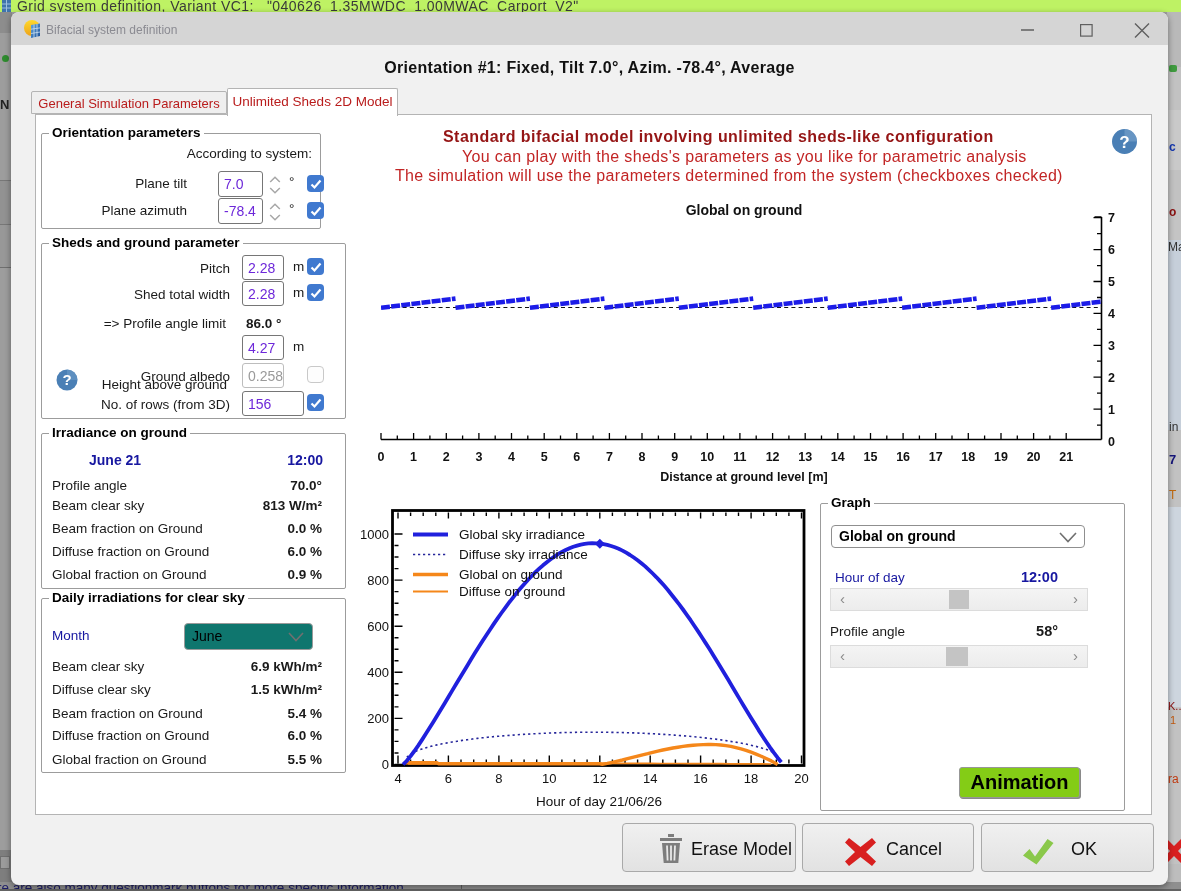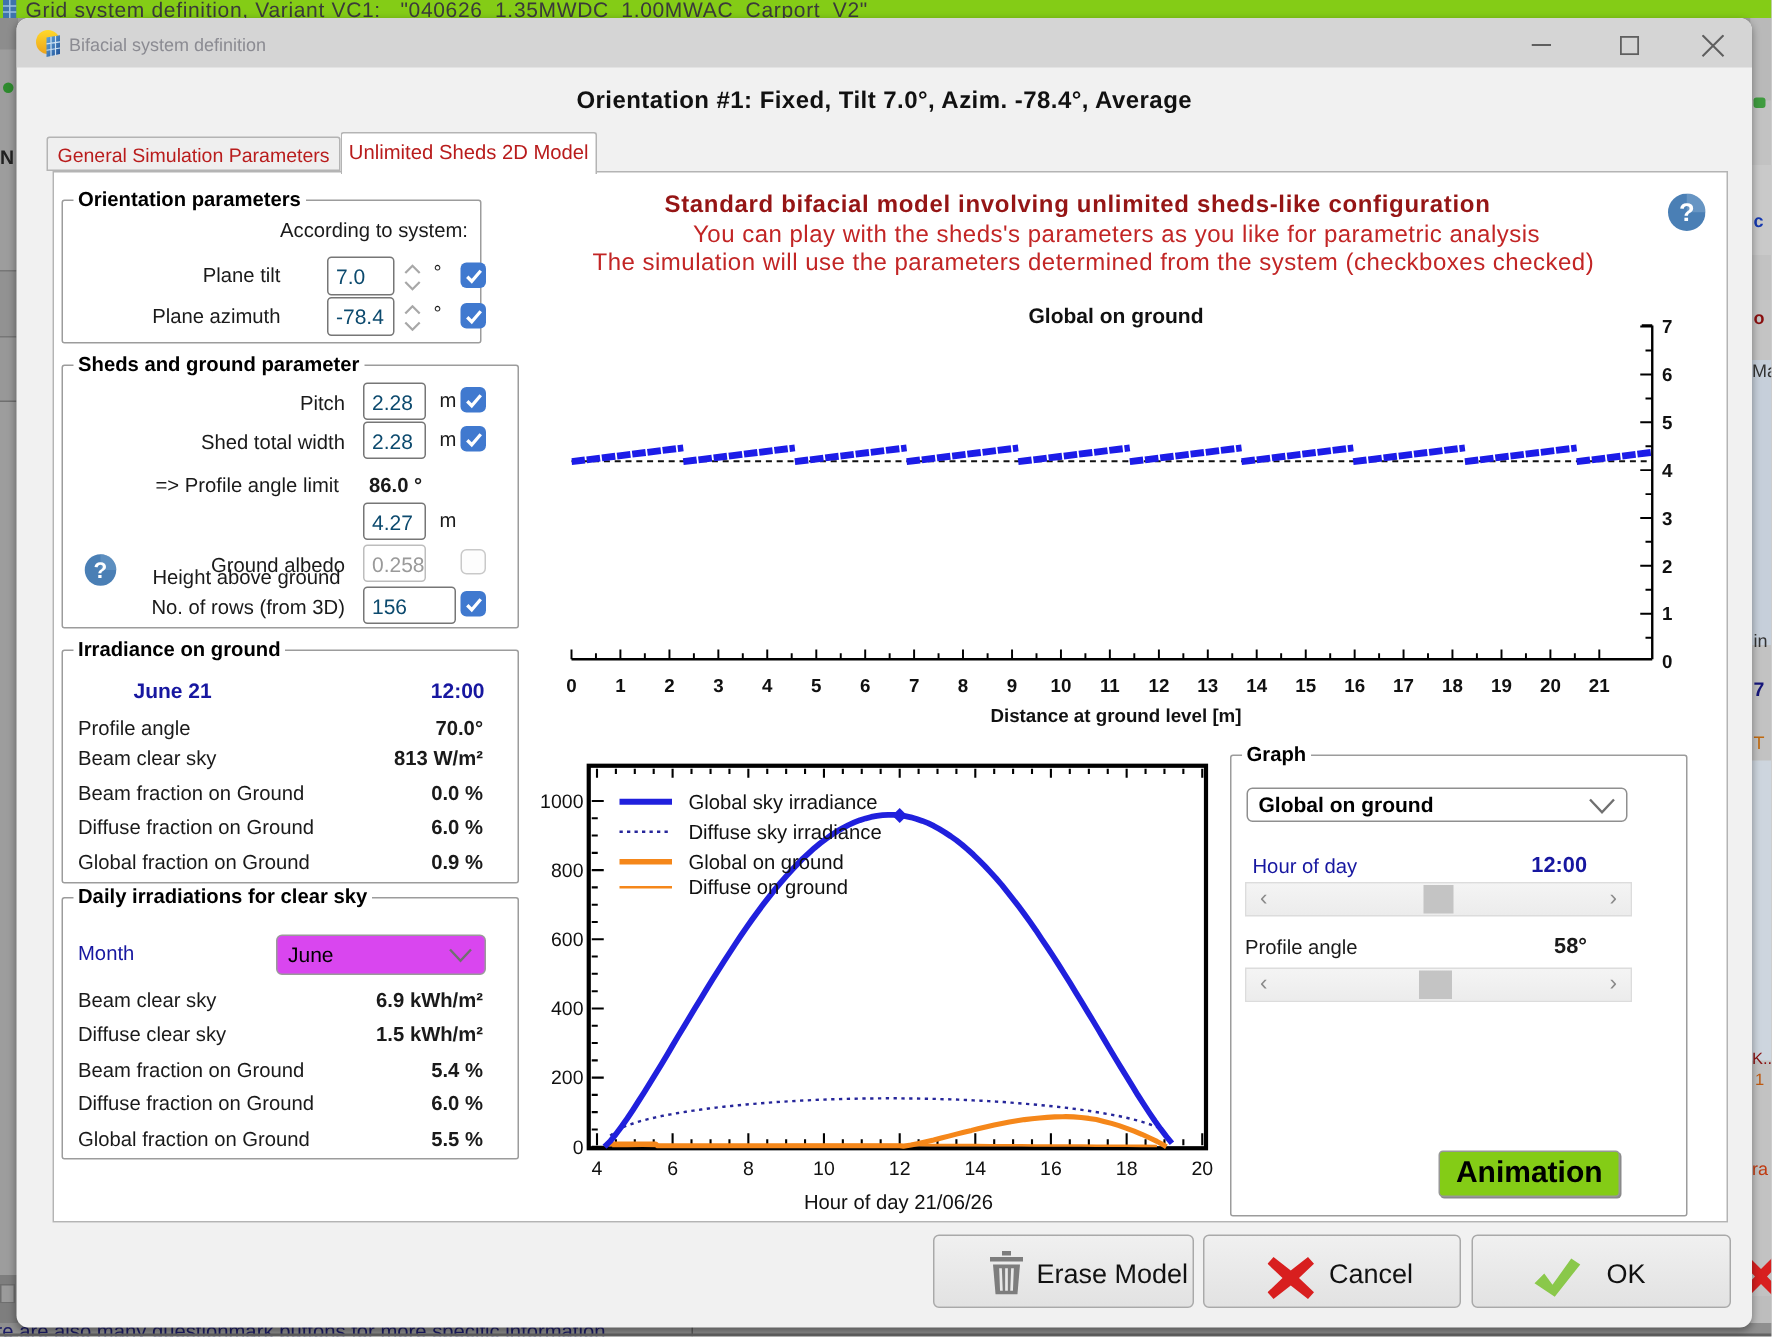--- a/index.html
+++ b/index.html
@@ -1,21 +1,21 @@
 <!DOCTYPE html>
 <html><head>
 <meta charset="utf-8">
 <style>
 * { margin:0; padding:0; box-sizing:border-box; }
 html,body { width:1181px; height:891px; overflow:hidden; font-family:"Liberation Sans", sans-serif; }
 body { position:relative; background:#a0a0a0; }
 .abs { position:absolute; }
 
 
-#bgtitle { left:0; top:0; width:1181px; height:12px; background:#84cc16; color:#3a3a3a; overflow:hidden; }
+#bgtitle { left:0; top:0; width:1181px; height:12px; background:#bef264; color:#3a3a3a; overflow:hidden; }
 #bgtitle .t { position:absolute; left:17px; top:-2px; white-space:nowrap; font-size:14px; letter-spacing:0.45px; }
 #bgleft { left:0; top:12px; width:12px; height:879px; background:#9d9d9d; }
 #bgright { left:1167px; top:12px; width:14px; height:879px; background:#c2c2c2; overflow:hidden; }
 #bgbottom { left:0; top:882px; width:1181px; height:9px; background:#8f8f8f; overflow:hidden; }
 
 
 #dlg { left:11px; top:12px; width:1157px; height:873px; background:#f1f1f1; border-radius:8px; box-shadow:0 2px 6px rgba(0,0,0,0.4); overflow:hidden; }
 #titlebar { left:0; top:0; width:1157px; height:33px; background:#d5d5d5; border-radius:8px 8px 0 0; }
 #titletext { left:35px; top:11px; font-size:12px; color:#8b8b92; }
 .wbtn { color:#5f5f5f; }
@@ -27,21 +27,21 @@
 #tab1 { left:20px; top:79px; width:196px; height:23px; background:#efefef; border-radius:2px 2px 0 0; line-height:23px; }
 #tab2 { left:216px; top:76px; width:171px; height:28px; background:#fff; border-bottom:none; border-radius:2px 2px 0 0; line-height:25px; z-index:3; font-size:13.5px; }
 #panel { left:24px; top:102px; width:1117px; height:701px; background:#fff; border:1px solid #b4b4b4; }
 
 
 .grp { position:absolute; border:1px solid #9c9c9c; border-radius:2px; }
 .grp .cap { position:absolute; top:-9px; left:7px; background:#fff; padding:0 3px; font-size:13.5px; font-weight:bold; color:#000; white-space:nowrap; }
 .lbl { position:absolute; font-size:13.5px; color:#1a1a1a; white-space:nowrap; }
 .rlbl { position:absolute; font-size:13.5px; color:#1a1a1a; white-space:nowrap; text-align:right; }
 .bold { font-weight:bold; }
-.inp { position:absolute; background:#fff; border:1.5px solid #767676; border-radius:3px; font-size:14px; color:#0c4a6e; padding-left:5px; display:flex; align-items:center; }
+.inp { position:absolute; background:#fff; border:1.5px solid #767676; border-radius:3px; font-size:14px; color:#6d28d9; padding-left:5px; display:flex; align-items:center; }
 .chk { position:absolute; width:17px; height:17px; background:#4079cf; border-radius:4px; }
 .chk svg { position:absolute; left:1.5px; top:1.5px; }
 .unchk { position:absolute; width:17px; height:17px; background:#fdfdfd; border:1.5px solid #c9c9c9; border-radius:4px; }
 
 
 .red1 { position:absolute; white-space:nowrap; font-weight:bold; font-size:16px; letter-spacing:0.45px; color:#951515; }
 .red2 { position:absolute; white-space:nowrap; font-size:16px; letter-spacing:0.33px; color:#c22525; }
 
 
 .slider { position:absolute; height:23px; background:linear-gradient(#f4f4f4,#ececec); border:1px solid #dcdcdc; }
@@ -215,21 +215,21 @@
         <div class="rlbl bold" style="right:23px;top:87px;font-size:13.5px;">0.0 %</div>
       <div class="lbl" style="left:10px;top:110px;">Diffuse fraction on Ground</div>
         <div class="rlbl bold" style="right:23px;top:110px;font-size:13.5px;">6.0 %</div>
       <div class="lbl" style="left:10px;top:133px;">Global fraction on Ground</div>
         <div class="rlbl bold" style="right:23px;top:133px;font-size:13.5px;">0.9 %</div>
     </div>
 
     <div class="grp" style="left:5px;top:483px;width:305px;height:175px;">
       <div class="cap">Daily irradiations for clear sky</div>
       <div class="lbl" style="left:10px;top:29px;color:#1717a0;">Month</div>
-      <div style="position:absolute;left:142px;top:24px;width:140px;height:27px;border:1.6px solid #9a9a9a;border-radius:4px;background:#d946ef;">
+      <div style="position:absolute;left:142px;top:24px;width:129px;height:27px;border:1.6px solid #9a9a9a;border-radius:4px;background:#0f766e;">
         <span style="position:absolute;left:7px;top:4px;font-size:14px;">June</span>
         <svg style="position:absolute;right:8px;top:8px;" width="16" height="10" viewBox="0 0 16 10">
             <path d="M1 1 L8 8.5 L15 1" stroke="#707070" stroke-width="1.6" fill="none"></path>
           </svg>
       </div>
       <div class="lbl" style="left:10px;top:60px;">Beam clear sky</div>
         <div class="rlbl bold" style="right:23px;top:60px;font-size:13.5px;">6.9 kWh/m²</div>
       <div class="lbl" style="left:10px;top:83px;">Diffuse clear sky</div>
         <div class="rlbl bold" style="right:23px;top:83px;font-size:13.5px;">1.5 kWh/m²</div>
       <div class="lbl" style="left:10px;top:107px;">Beam fraction on Ground</div>

